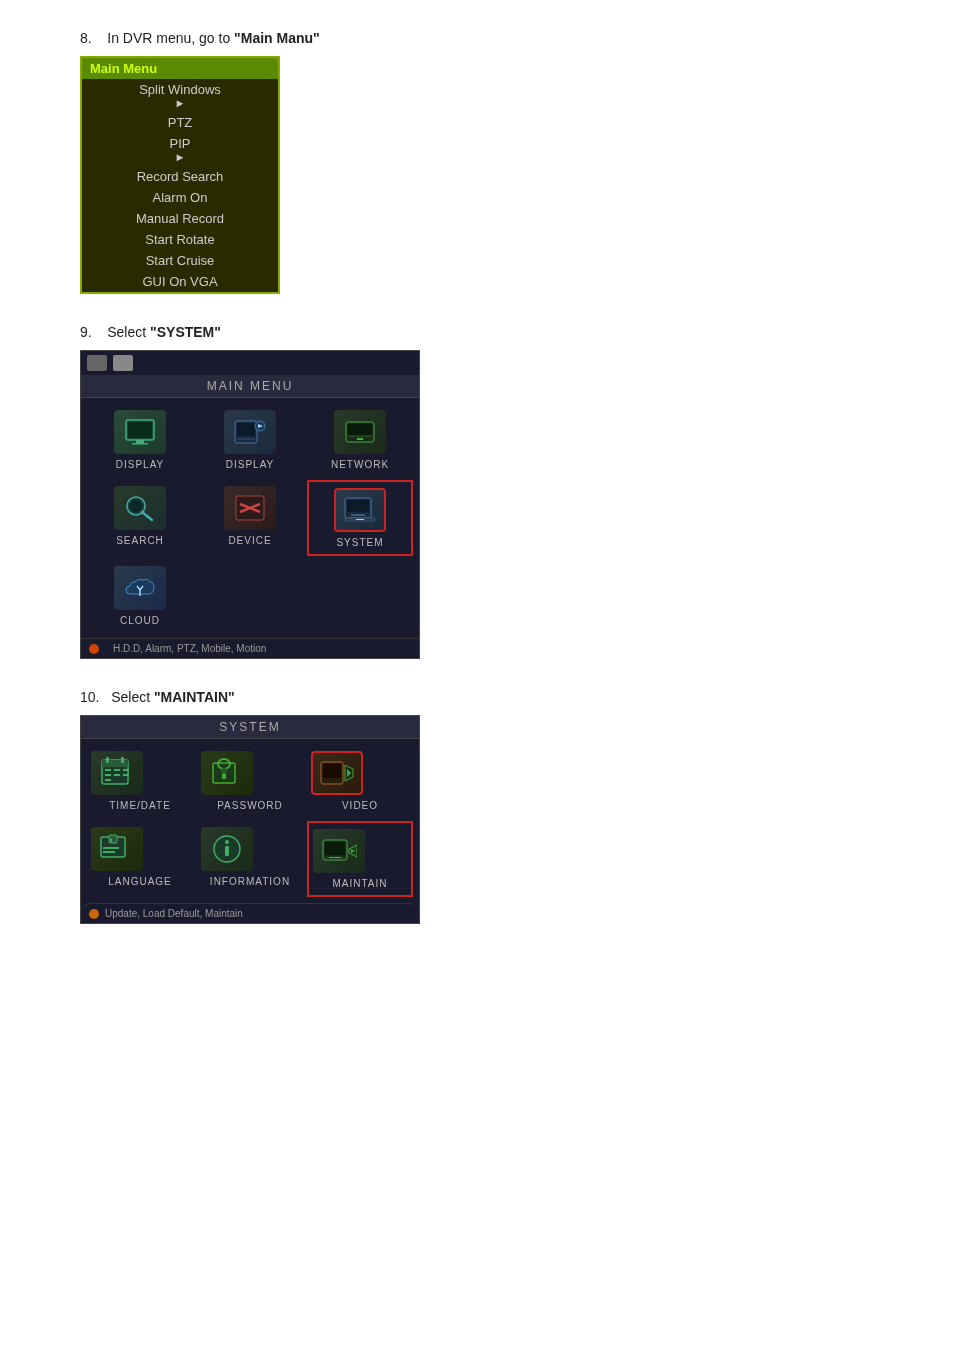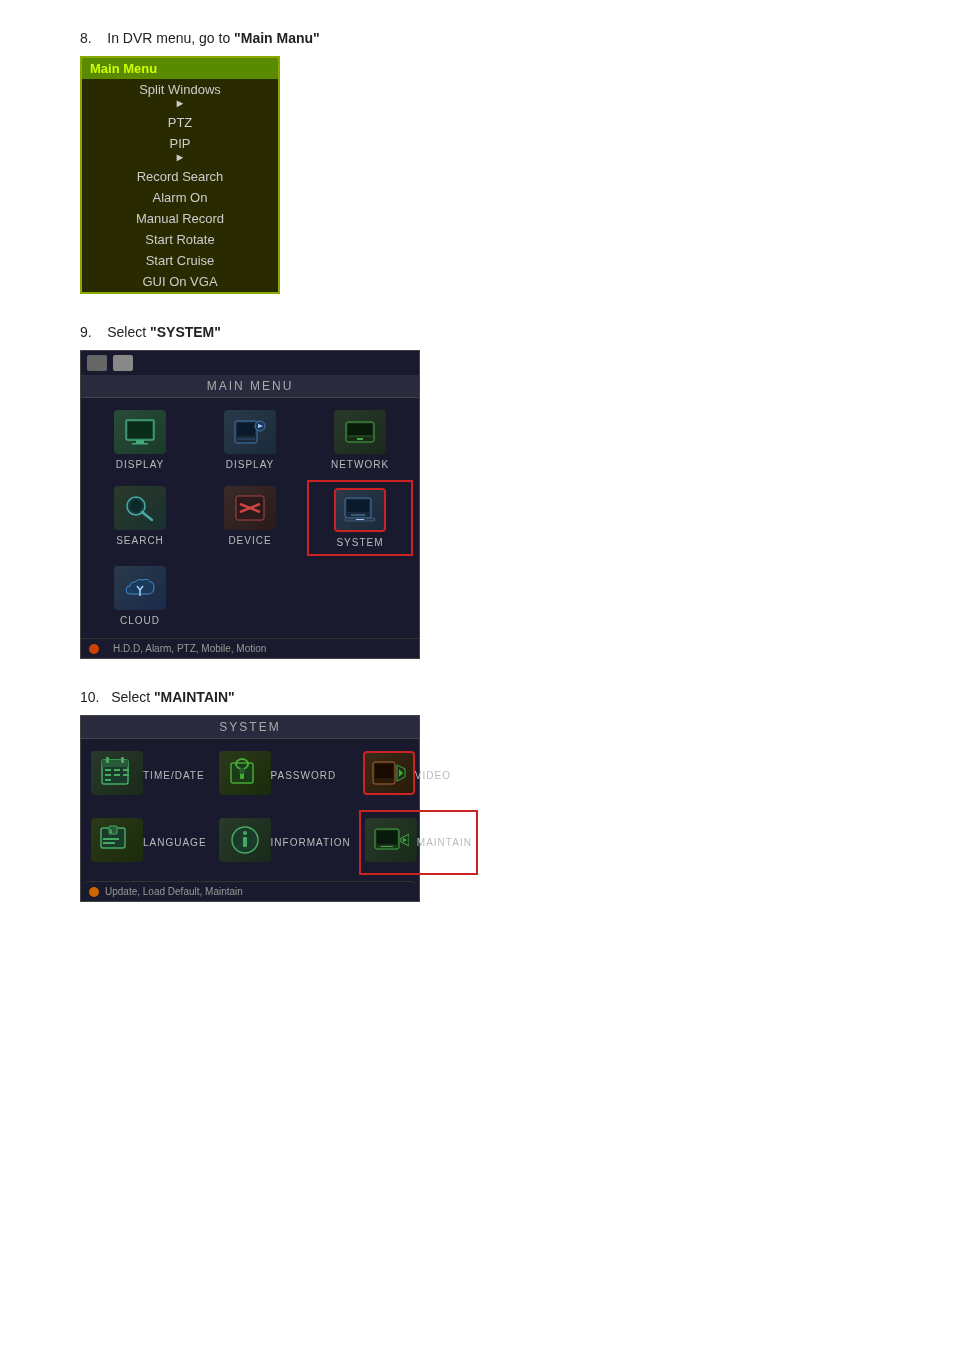--- a/index.html
+++ b/index.html
@@ -196,22 +196,21 @@
 
     .system-menu-grid {
       display: grid;
       grid-template-columns: repeat(3, 1fr);
       padding: 6px;
       gap: 4px;
     }
 
     .system-menu-cell {
       display: flex;
-      flex-direction: row;
-      align-items: center;
+      flex-direction: column;
       padding: 6px 4px;
       cursor: pointer;
     }
 
     .system-menu-cell.selected {
       border: 2px solid #cc2222;
     }
 
     .system-icon-img {
       width: 52px;

